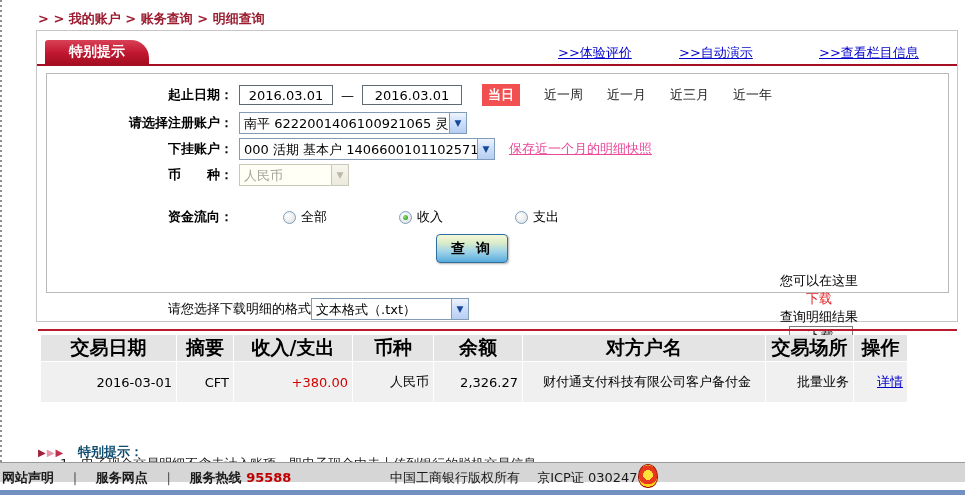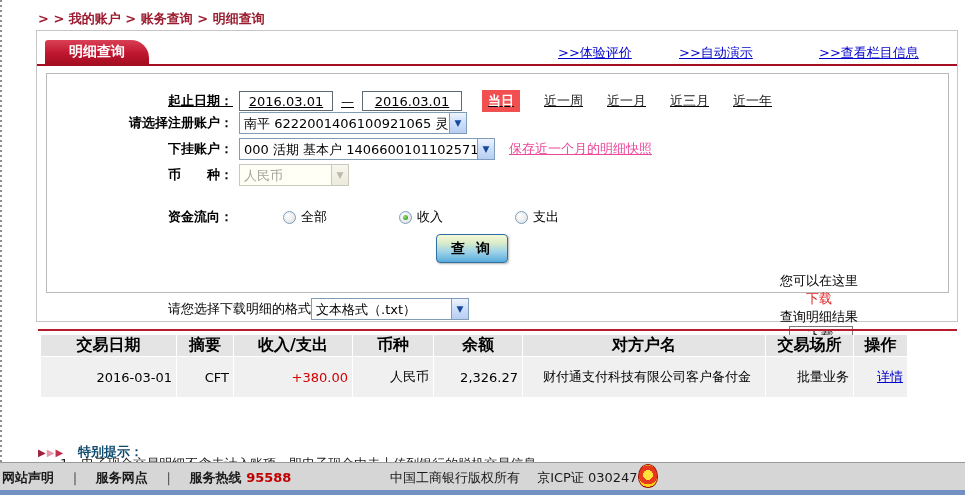--- a/index.html
+++ b/index.html
@@ -21,21 +21,21 @@
     display:flex; align-items:center; justify-content:center; cursor:pointer; }
   .tab-underline { position:absolute; left:0; top:33px; width:100%; height:2px; background:#a50e22; }
   .plink { position:absolute; top:13px; color:#0000cc; text-decoration:underline; cursor:pointer; }
   .p1 { left:521px; } .p2 { left:642px; } .p3 { left:782px; }
 
   
   .formbox { position:absolute; left:9px; top:42px; width:903px; height:220px;
     background:#fff; border:1px solid #b9b9b9; }
   .frow { position:absolute; left:0; width:100%; display:flex; align-items:center; }
   .flabel { width:186px; text-align:right; font-weight:bold; margin-right:6px; white-space:pre; }
-  .r1 { top:16px; height:22px;text-decoration:underline; } .r2 { top:38px; height:22px; } .r3 { top:64px; height:22px; }
+  .r1 { top:10px; height:22px; } .r2 { top:38px; height:22px; } .r3 { top:64px; height:22px; }
   .r4 { top:90px; height:22px; } .r5 { top:134px; height:18px;gap:44px; }
 
   .date-input { width:94px; height:20px; border:1px solid #5f6a72; text-align:center;
     font-size:13px; font-family:inherit; background:#fff; }
   .dash { margin:0 8px; }
   .today-btn { margin-left:20px; background:#f25050; color:#fff; font-weight:bold;
     padding:2px 6px; cursor:pointer; }
   .range-link { margin-left:24px; color:#222; cursor:pointer; text-decoration:none; }
 
   .xp-select { display:inline-flex; align-items:stretch; height:22px; background:#fff;
@@ -69,37 +69,37 @@
   .dl-label { margin-left:122px; }
   .dl-right { margin-left:auto; margin-right:90px; display:flex; align-items:center;flex-direction:column; }
   .dl-hl { color:#e02020; }
   .dl-btn { margin-left:4px; width:64px; height:21px; border:1px solid #7b7b7b;
     background:linear-gradient(180deg,#fefefe,#e3e3e3); font-family:inherit; font-size:13px; cursor:pointer; }
 
   .redline { position:absolute; left:38px; top:329px; width:919px; height:2px; background:#b81a2e; }
 
   
   .result-table { position:absolute; left:40px; top:334px; border-collapse:separate; border-spacing:1px; }
-  .result-table th { background:#e4e4e4; font-weight:bold; height:20px; padding:0 4px; font-size:16px; }
+  .result-table th { background:#e4e4e4; font-weight:bold; height:20px; padding:0 4px; font-size:19px; }
   .result-table td { background:#f0f0f0; height:40px; text-align:right; font-size:13px; padding:0 4px; }
   .c1{width:135px;} .c2{width:56px;} .c3{width:118px;} .c4{width:80px;}
   .c5{width:88px;} .c6{width:242px;} .c7{width:87px;} .c8{width:53px;}
   .amt { color:#d40000; }
   .cparty { line-height:1.25; padding:2px 14px !important; }
   .detail-link { color:#0000cc; text-decoration:underline; cursor:pointer; }
 
   
   .tips-head { position:absolute; left:38px; top:443px; display:flex; align-items:center; }
   .tri { font-size:10px; margin-right:1px; }
   .t1 { color:#a0203a; } .t2 { color:#e898ac; } .t3 { color:#c23050; }
   .tips-title { margin-left:14px; color:#0c4a6e; font-weight:bold; }
   .tips-line { position:absolute; left:60px; top:455px; width:860px; color:#1a1a1a; white-space:nowrap; }
 
   
-  .footer { position:absolute; left:0; top:462px; width:965px; height:28px; background:#d6d6d6;
+  .footer { position:absolute; left:0; top:462px; width:965px; height:20px; background:#d6d6d6;
     border-top:1px solid #9a9a9a; z-index:5; }
   .f-left { position:absolute; left:2px; top:6px; font-weight:bold; color:#1a1a1a; }
   .f-sep { margin:0 10px; font-weight:normal; }
   .f-hot { color:#c00000; }
   .f-copy { position:absolute; left:390px; top:6px; color:#1a1a1a; white-space:pre; }
   .badge { position:absolute; left:638px; top:1px; width:20px; height:24px; border-radius:50% 50% 45% 45%;
     background:radial-gradient(circle at 50% 45%,#ffe13a 0 32%,#e8391f 33% 62%,#ffd21a 63% 78%,#c41f10 79%);
     border:1px solid #9e1508; }
   .bluebar { position:absolute; left:0; top:490px; width:965px; height:5px; background:#7390c3; z-index:6; }
   a { cursor:pointer; }
@@ -107,21 +107,21 @@
 </head>
 <body>
 
 <div class="page">
   <div class="left-dots"></div>
 
   <div class="breadcrumb">&gt; &gt; 我的账户 &gt; 账务查询 &gt; 明细查询</div>
 
   <div class="panel">
     <div class="tab">
-      <span>明细查询</span>
+      <span>特别提示</span>
     </div>
     <div class="tab-underline"></div>
     <a class="plink p1">&gt;&gt;体验评价</a>
     <a class="plink p2">&gt;&gt;自动演示</a>
     <a class="plink p3">&gt;&gt;查看栏目信息</a>
 
     <div class="formbox">
 
       <div class="frow r1">
         <span class="flabel">起止日期：</span>

